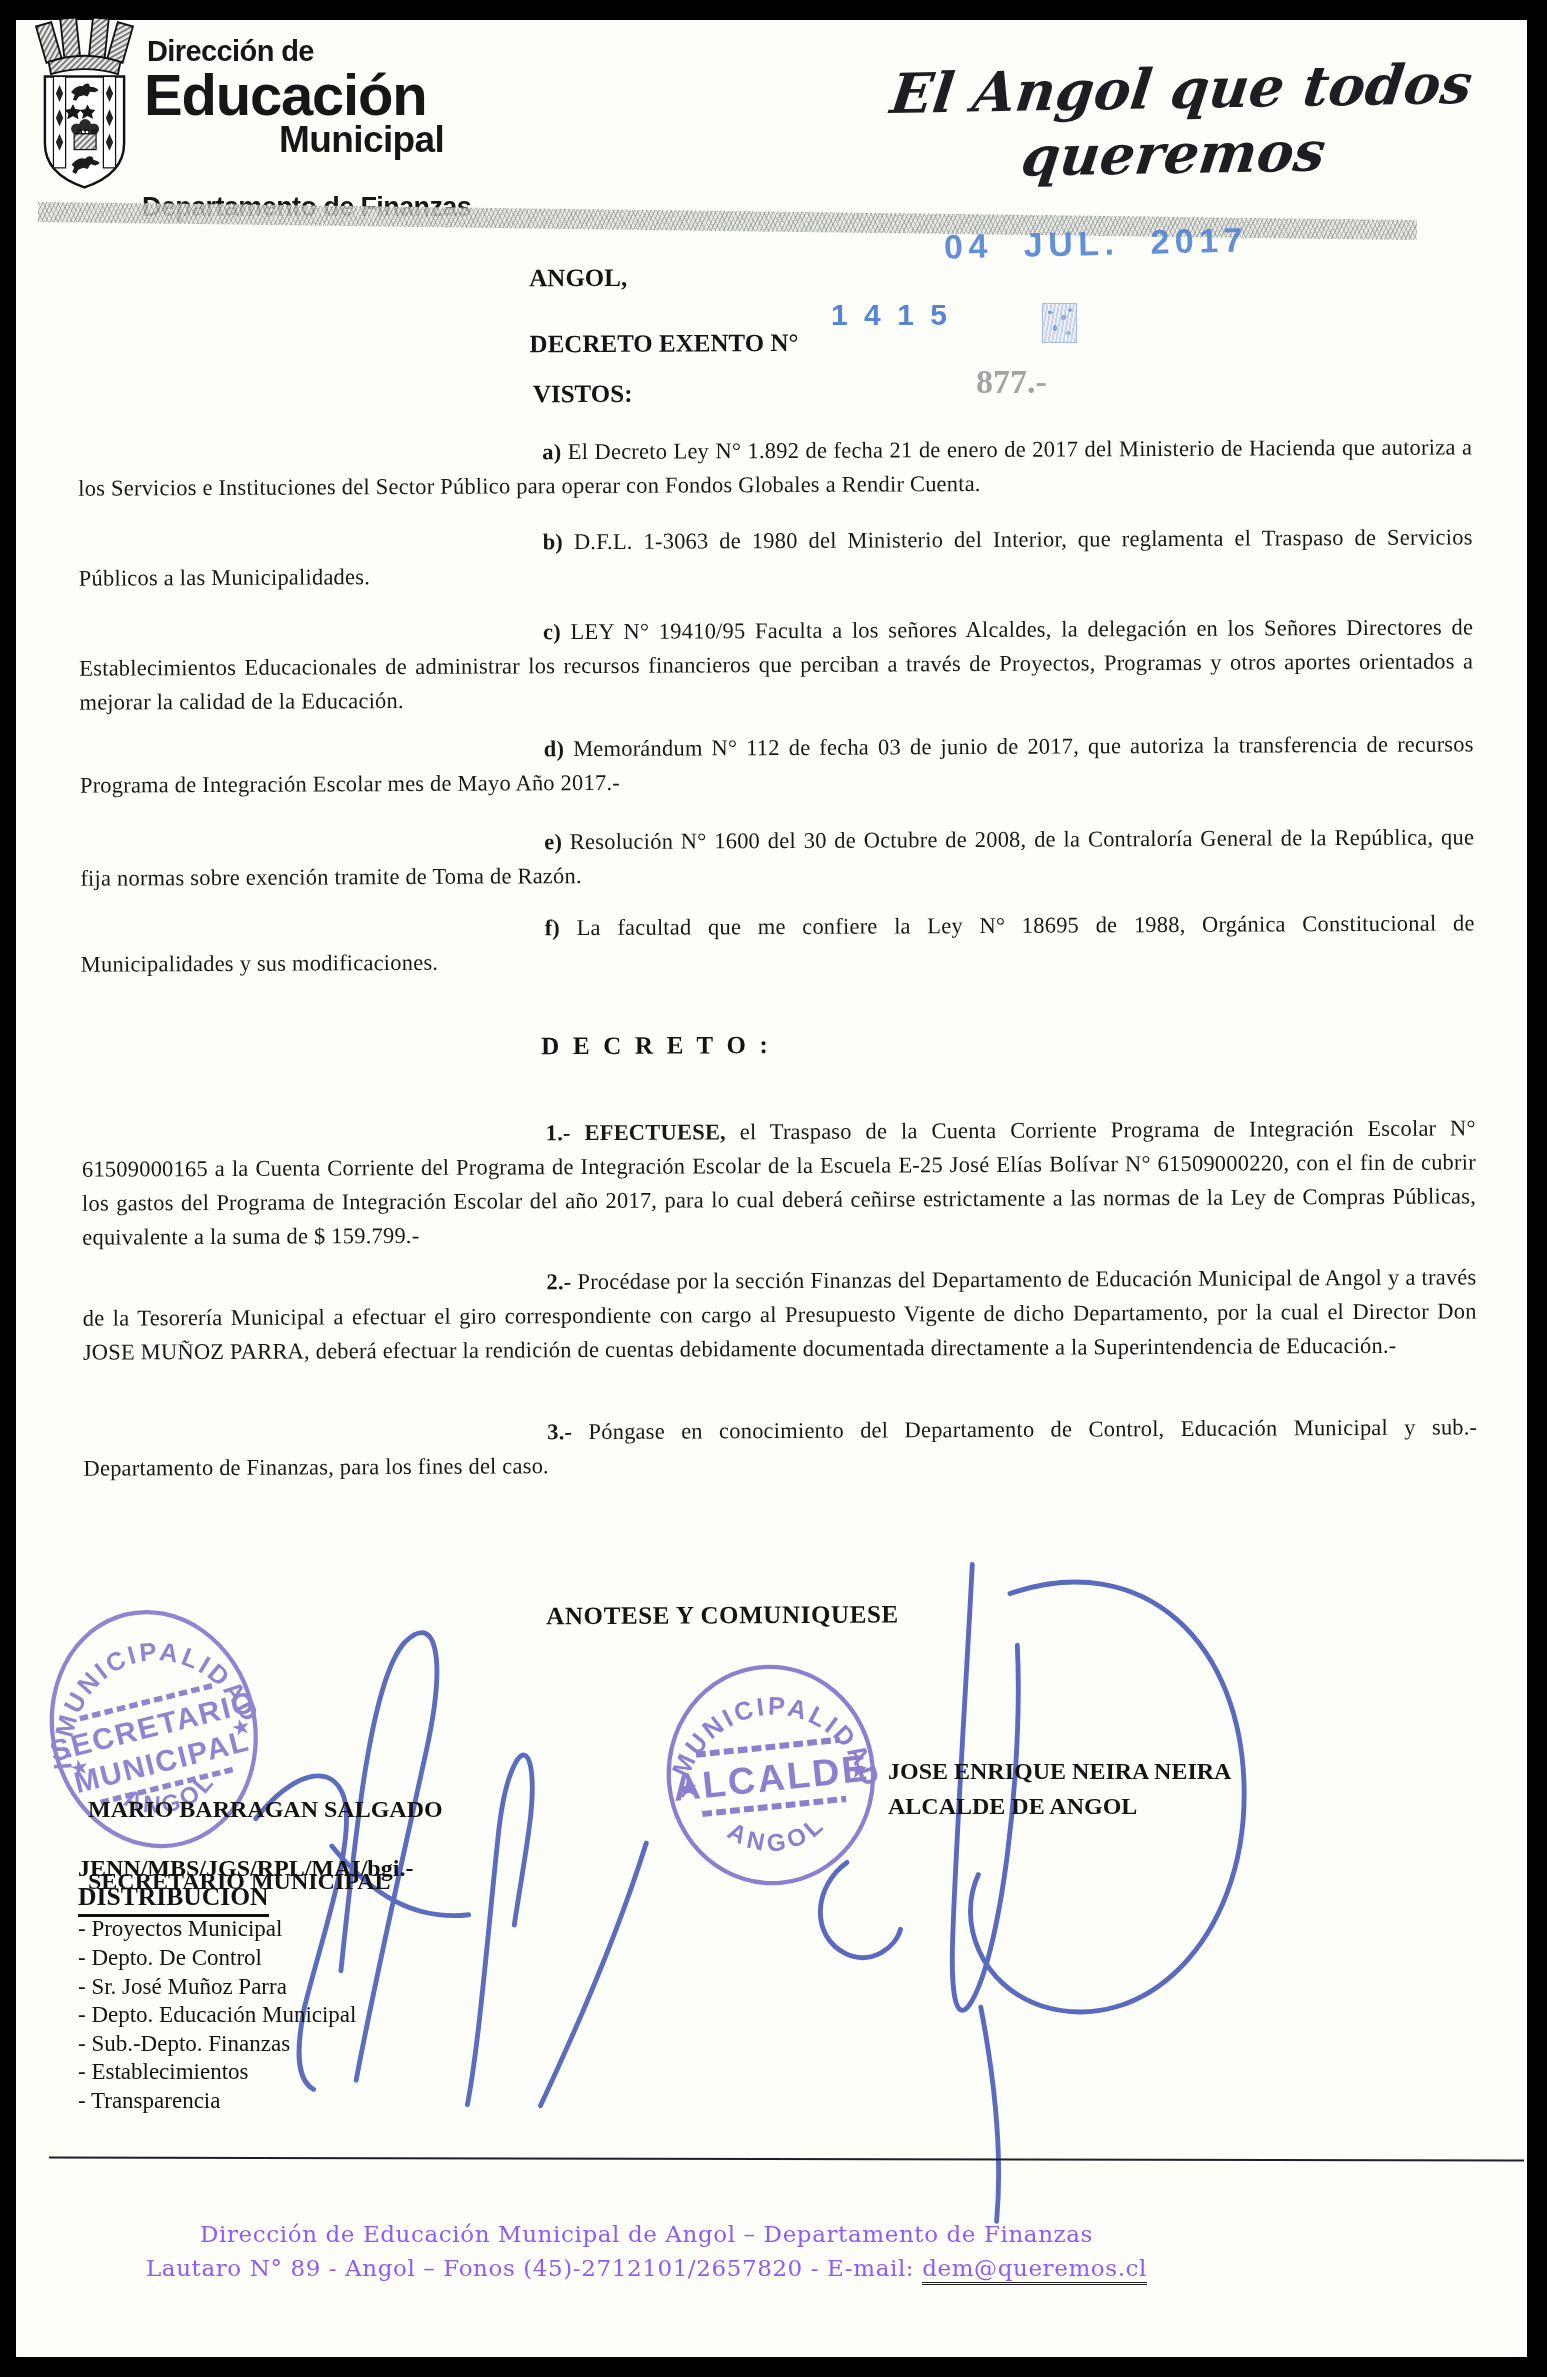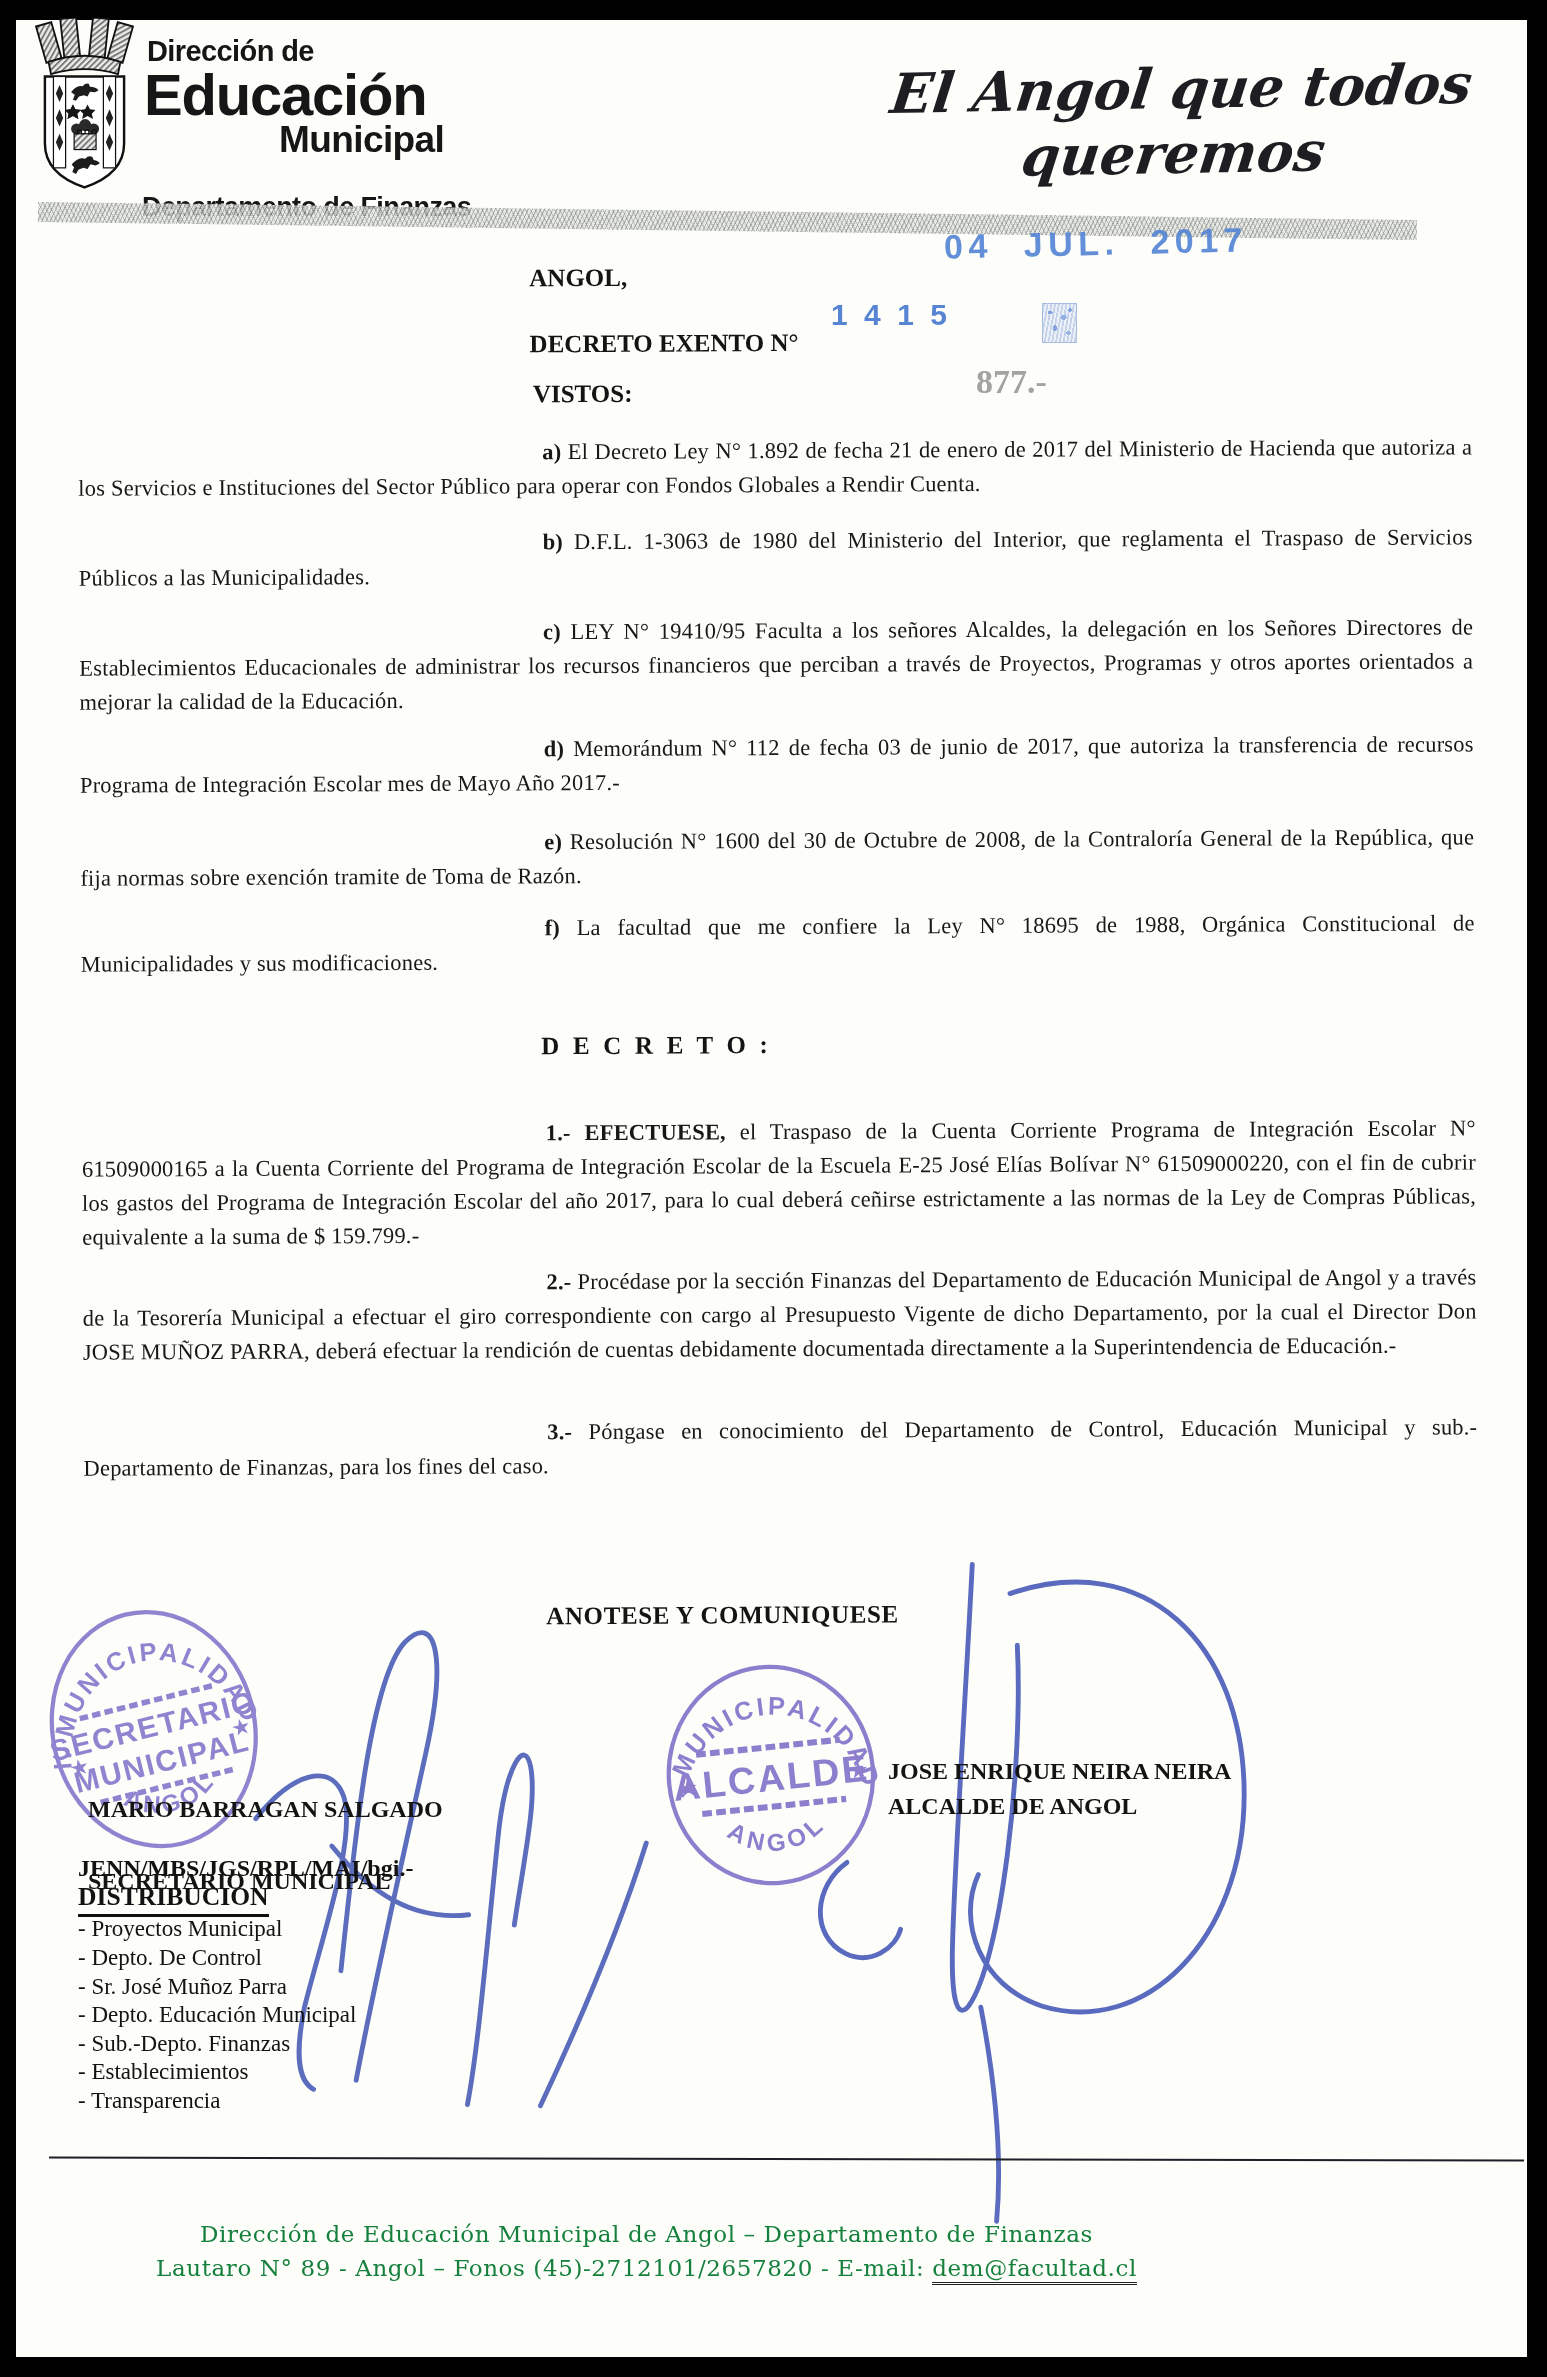--- a/index.html
+++ b/index.html
@@ -50,21 +50,21 @@
   .distrib{font:23px "Liberation Serif",serif;color:#131313;}
   .initials{font:bold 24px "Liberation Serif",serif;color:#121212;}
   .dhead{font:bold 25.6px "Liberation Serif",serif;color:#121212;border-bottom:3px solid #111;padding-bottom:2.4px;}
 
   .stamp{opacity:.88;}
   .stamp svg{overflow:visible;}
 
   .sigsvg{left:0;top:0;pointer-events:none;}
 
   .footrule{left:49px;top:2158px;width:1475px;height:2.4px;background:#1c2026;transform:rotate(.12deg);}
-  .foot{width:1293px;text-align:center;font:23px "DejaVu Serif",serif;color:#15803d;letter-spacing:0.6px;}
+  .foot{width:1293px;text-align:center;font:23px "DejaVu Serif",serif;color:#8b5cf6;letter-spacing:0.6px;}
   .foot .em{border-bottom:3.7px double #222;padding-bottom:1.2px;}
 </style>
 </head>
 <body>
 
 <div class="scan">
   <div class="sheet"></div>
 
   <div class="abs" style="left:35px;top:18px;width:99px;height:173px;">
     <svg width="99" height="173" viewBox="0 0 162 284">
@@ -212,16 +212,16 @@
   <div class="abs distrib" style="left:78px;top:1945px;">- Depto. De Control</div>
   <div class="abs distrib" style="left:78px;top:1974px;">- Sr. José Muñoz Parra</div>
   <div class="abs distrib" style="left:78px;top:2002px;">- Depto. Educación Municipal</div>
   <div class="abs distrib" style="left:78px;top:2031px;">- Sub.-Depto. Finanzas</div>
   <div class="abs distrib" style="left:78px;top:2059px;">- Establecimientos</div>
   <div class="abs distrib" style="left:78px;top:2088px;">- Transparencia</div>
 
   <div class="abs footrule"></div>
   <div class="abs foot" style="top:2221px;">Dirección de Educación Municipal de Angol – Departamento de Finanzas</div>
   <div class="abs foot" style="top:2255px;">
-    <span>Lautaro  N°  89 - Angol – Fonos (45)-2712101/2657820 - E-mail: </span><span class="em">dem@facultad.cl</span>
+    <span>Lautaro  N°  89 - Angol – Fonos (45)-2712101/2657820 - E-mail: </span><span class="em">dem@queremos.cl</span>
   </div>
 </div>
 
 
 </body></html>

